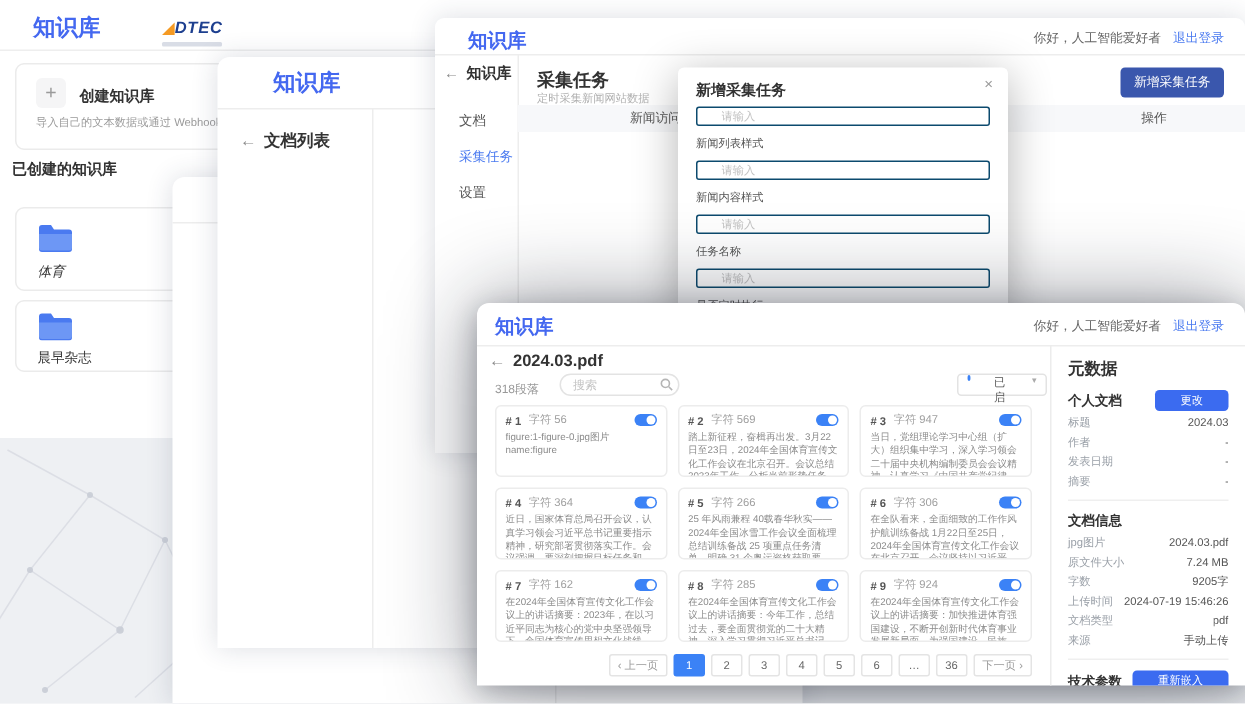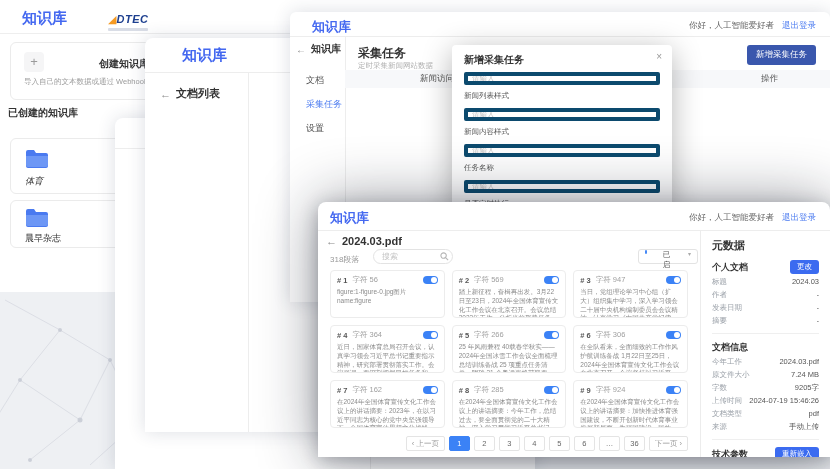--- a/index.html
+++ b/index.html
@@ -18,21 +18,21 @@
   
   #backpage{position:absolute;left:0;top:0;width:830px;height:292px;background:#fff;z-index:2;}
   #bp-header{position:absolute;left:0;top:0;width:830px;height:33px;border-bottom:1px solid #eee;background:#fff;}
   #bp-logo{position:absolute;left:22px;top:9px;font-size:15px;}
   #brand{position:absolute;left:108px;top:10px;line-height:1;}
   #brand .mark{color:#f59a23;font-weight:bold;font-size:11px;}
   #brand .txt{color:#1d3f8f;font-weight:bold;font-style:italic;font-size:11px;letter-spacing:.5px;}
   #brand .sub{display:block;height:3px;width:40px;background:#d9dde6;margin-top:2px;border-radius:1px;}
   #create-card{position:absolute;left:10px;top:42px;width:276px;height:56px;background:#fff;border:1px solid #ebebeb;border-radius:6px;}
   #create-plus{position:absolute;left:13px;top:9px;width:20px;height:20px;background:#f5f5f6;border-radius:4px;color:#9a9a9a;font-size:13px;text-align:center;line-height:20px;}
-  #create-title{position:absolute;left:42px;top:14px;font-size:10px;font-weight:bold;color:#333;margin-left:46px;}
+  #create-title{position:absolute;left:42px;top:14px;font-size:10px;font-weight:bold;color:#333;}
   #create-desc{position:absolute;left:13px;top:33px;width:252px;font-size:7.5px;color:#9b9b9b;line-height:1.5;}
   #created-label{position:absolute;left:8px;top:106px;font-size:10px;font-weight:bold;color:#333;}
   .kbcard{position:absolute;left:10px;width:128px;background:#fff;border:1px solid #ebebeb;border-radius:6px;}
   .kbname{position:absolute;left:14px;font-size:9px;color:#333;}
   .foldericon{position:absolute;left:14px;width:24px;height:19px;}
   
   #panelA{left:115px;top:118px;width:420px;height:351px;z-index:3;}
   #panelA .apptitle{position:absolute;left:68px;top:7px;font-size:15px;}
   
   #panelB{left:145px;top:38px;width:568px;height:394px;z-index:4;}
@@ -48,21 +48,21 @@
   #pc-newbtn{position:absolute;right:14px;top:33px;background:#3a57ad;color:#fff;font-size:8.5px;padding:4px 9px;border-radius:3px;cursor:pointer;}
   #pc-thead{position:absolute;left:55px;right:0;top:58px;height:18px;background:#f7f8fa;display:flex;align-items:center;font-size:8.5px;color:#555;}
   #pc-thead .c1{width:55%;padding-left:75px;box-sizing:border-box;}
   #pc-thead .c2{width:20%;text-align:center;}
   #pc-thead .c3{width:25%;text-align:center;}
   
   #modal{position:absolute;left:452px;top:45px;width:220px;height:167px;background:#fff;border-radius:4px;z-index:6;box-shadow:0 6px 30px rgba(0,0,0,.30);padding:8px 12px;box-sizing:border-box;}
   #modal-title{font-size:10px;font-weight:bold;color:#333;}
   #modal-close{position:absolute;right:10px;top:6px;font-size:10px;color:#999;cursor:pointer;}
   .mlabel{font-size:7.5px;color:#555;margin-top:6px;margin-bottom:2px;}
-  .minput{width:100%;box-sizing:border-box;height:13px;border:4px solid #0c4a6e;border-radius:2px;font-size:7.5px;padding:0 4px;color:#333;outline:none;}
+  .minput{width:100%;box-sizing:border-box;height:13px;border:1px solid #0c4a6e;border-radius:2px;font-size:7.5px;padding:0 16px;color:#333;outline:none;}
   .minput::placeholder{color:#c2c2c2;}
   #radio-row{display:flex;align-items:center;gap:7px;margin-top:4px;}
   .radio{width:7px;height:7px;border-radius:50%;box-sizing:border-box;}
   .radio.on{background:#3b82f6;border:1px solid #3b82f6;}
   .radio.off{background:#fff;border:1px solid #c8c8c8;}
   .rlabel{font-size:7.5px;color:#555;}
   #time-box{display:flex;align-items:center;gap:3px;background:#f5f6f7;border:1px solid #e8e8e8;border-radius:2px;height:13px;padding:0 5px;font-size:7px;color:#b8b8b8;}
   
   #front{left:318px;top:202px;width:512px;height:255px;z-index:7;box-shadow:0 0 60px rgba(15,20,35,.45),0 4px 18px rgba(15,20,35,.28);}
   #front .apptitle{position:absolute;left:12px;top:7px;font-size:13px;}
@@ -84,21 +84,21 @@
   .ctext{margin-top:3px;font-size:6.5px;color:#8b8b8b;line-height:1.35;display:-webkit-box;-webkit-line-clamp:4;-webkit-box-orient:vertical;overflow:hidden;}
   #pager{position:absolute;left:12px;top:234px;width:358px;display:flex;justify-content:flex-end;gap:4px;align-items:center;}
   .pchip{min-width:13px;height:13px;border:1px solid #e4e4e4;border-radius:2px;background:#fff;color:#666;font-size:7.5px;display:flex;align-items:center;justify-content:center;padding:0 3px;cursor:pointer;}
   .pchip.active{background:#3b82f6;border-color:#3b82f6;color:#fff;}
   .pchip.textbtn{padding:0 5px;color:#999;}
   
   #meta{position:absolute;left:382px;top:28px;width:130px;height:227px;border-left:1px solid #ececec;padding:8px 11px;box-sizing:border-box;overflow:hidden;}
   #meta-title{font-size:11px;font-weight:bold;color:#333;}
   .metasec-head{display:flex;align-items:center;justify-content:space-between;margin-top:7px;}
   .mst{font-size:9px;font-weight:bold;color:#333;}
-  .bluebtn{background:#3b6bf0;color:#fff;font-size:7.5px;padding:2px 7px;border-radius:3px;cursor:pointer;}
+  .bluebtn{background:#3b6bf0;color:#fff;font-size:7.5px;padding:2px 17px;border-radius:3px;cursor:pointer;}
   .mrow{display:flex;justify-content:space-between;margin-top:3px;}
   .mlab{font-size:7.5px;color:#9aa0a8;}
   .mval{font-size:7.5px;color:#555;text-align:right;max-width:75px;overflow:hidden;white-space:nowrap;text-overflow:ellipsis;}
   .msep{border-top:1px solid #efefef;margin:7px 0 0 0;}
 </style>
 </head>
 <body>
 
 <div id="stage">
 
@@ -366,21 +366,21 @@
       <div class="mrow">
           <span class="mlab">摘要</span>
           <span class="mval">-</span>
         </div>
 
       <div class="msep"></div>
       <div class="metasec-head">
           <span class="mst">文档信息</span>
         </div>
       <div class="mrow">
-          <span class="mlab">今年工作</span>
+          <span class="mlab">jpg图片</span>
           <span class="mval">2024.03.pdf</span>
         </div>
       <div class="mrow">
           <span class="mlab">原文件大小</span>
           <span class="mval">7.24 MB</span>
         </div>
       <div class="mrow">
           <span class="mlab">字数</span>
           <span class="mval">9205字</span>
         </div>

